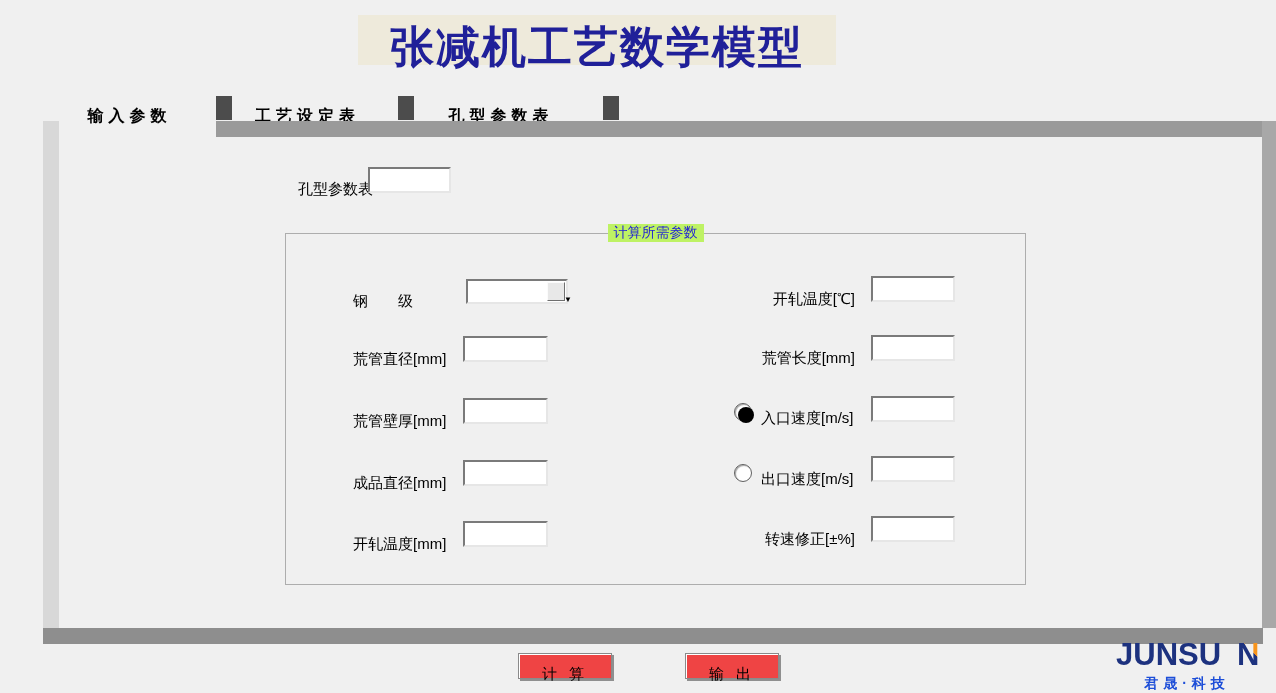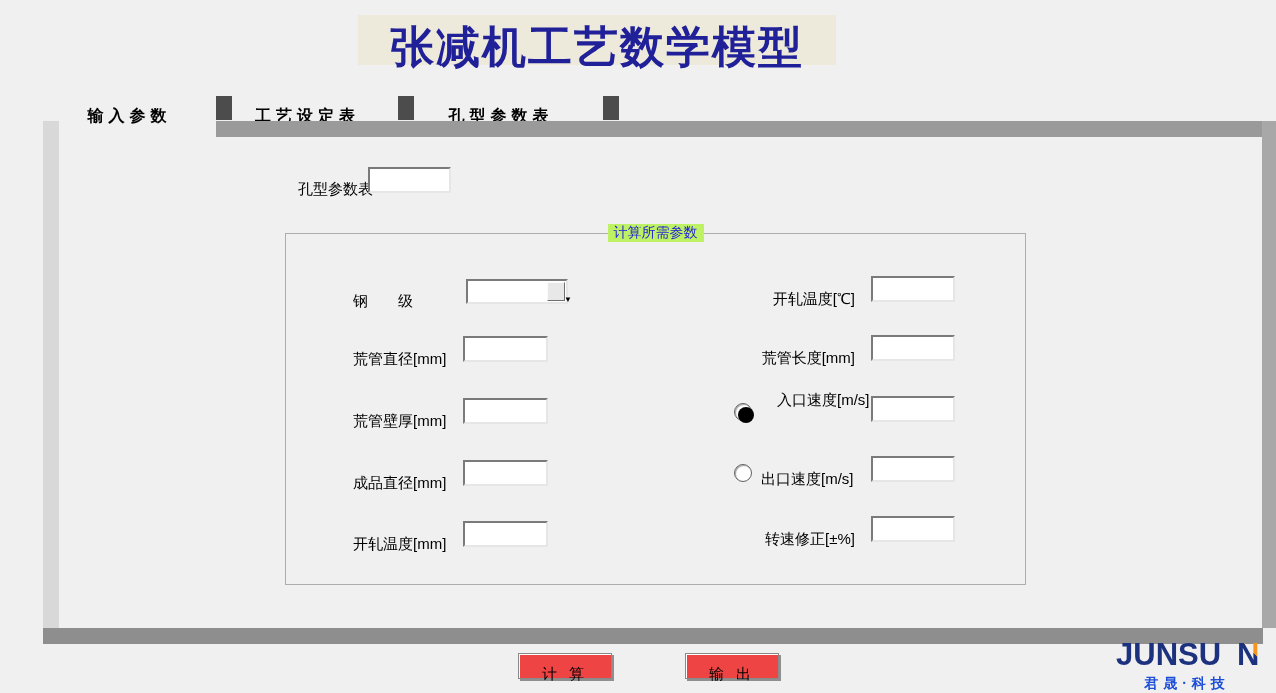--- a/index.html
+++ b/index.html
@@ -191,21 +191,21 @@
 
 <div class="abs lbl r-lbl" style="left:700px; top:274px; width:155px;">开轧温度[℃]</div>
 <input class="abs tb" style="left: 863px; top: 268px; width: 84px;" value="">
 
 <div class="abs lbl r-lbl" style="left:700px; top:333px; width:155px;">荒管长度[mm]</div>
 <input class="abs tb" style="left: 863px; top: 327px; width: 84px;" value="">
 
 <div class="abs radio checked" style="left:726px; top:395px;">
     <span class="dot"></span>
   </div>
-<div class="abs lbl" style="left:745px; top:375px;margin-left:16px;">入口速度[m/s]</div>
+<div class="abs lbl" style="left:745px; top:393px;">入口速度[m/s]</div>
 <input class="abs tb" style="left: 863px; top: 388px; width: 84px;" value="">
 
 <div class="abs radio" style="left:726px; top:456px;"></div>
 <div class="abs lbl" style="left:745px; top:454px;">出口速度[m/s]</div>
 <input class="abs tb" style="left: 863px; top: 448px; width: 84px;" value="">
 
 <div class="abs lbl r-lbl" style="left:700px; top:514px; width:155px;">转速修正[±%]</div>
 <input class="abs tb" style="left: 863px; top: 508px; width: 84px;" value="">
 
 <div class="abs btn" style="left:510px; top:645px; width:94px;">计 算</div>

